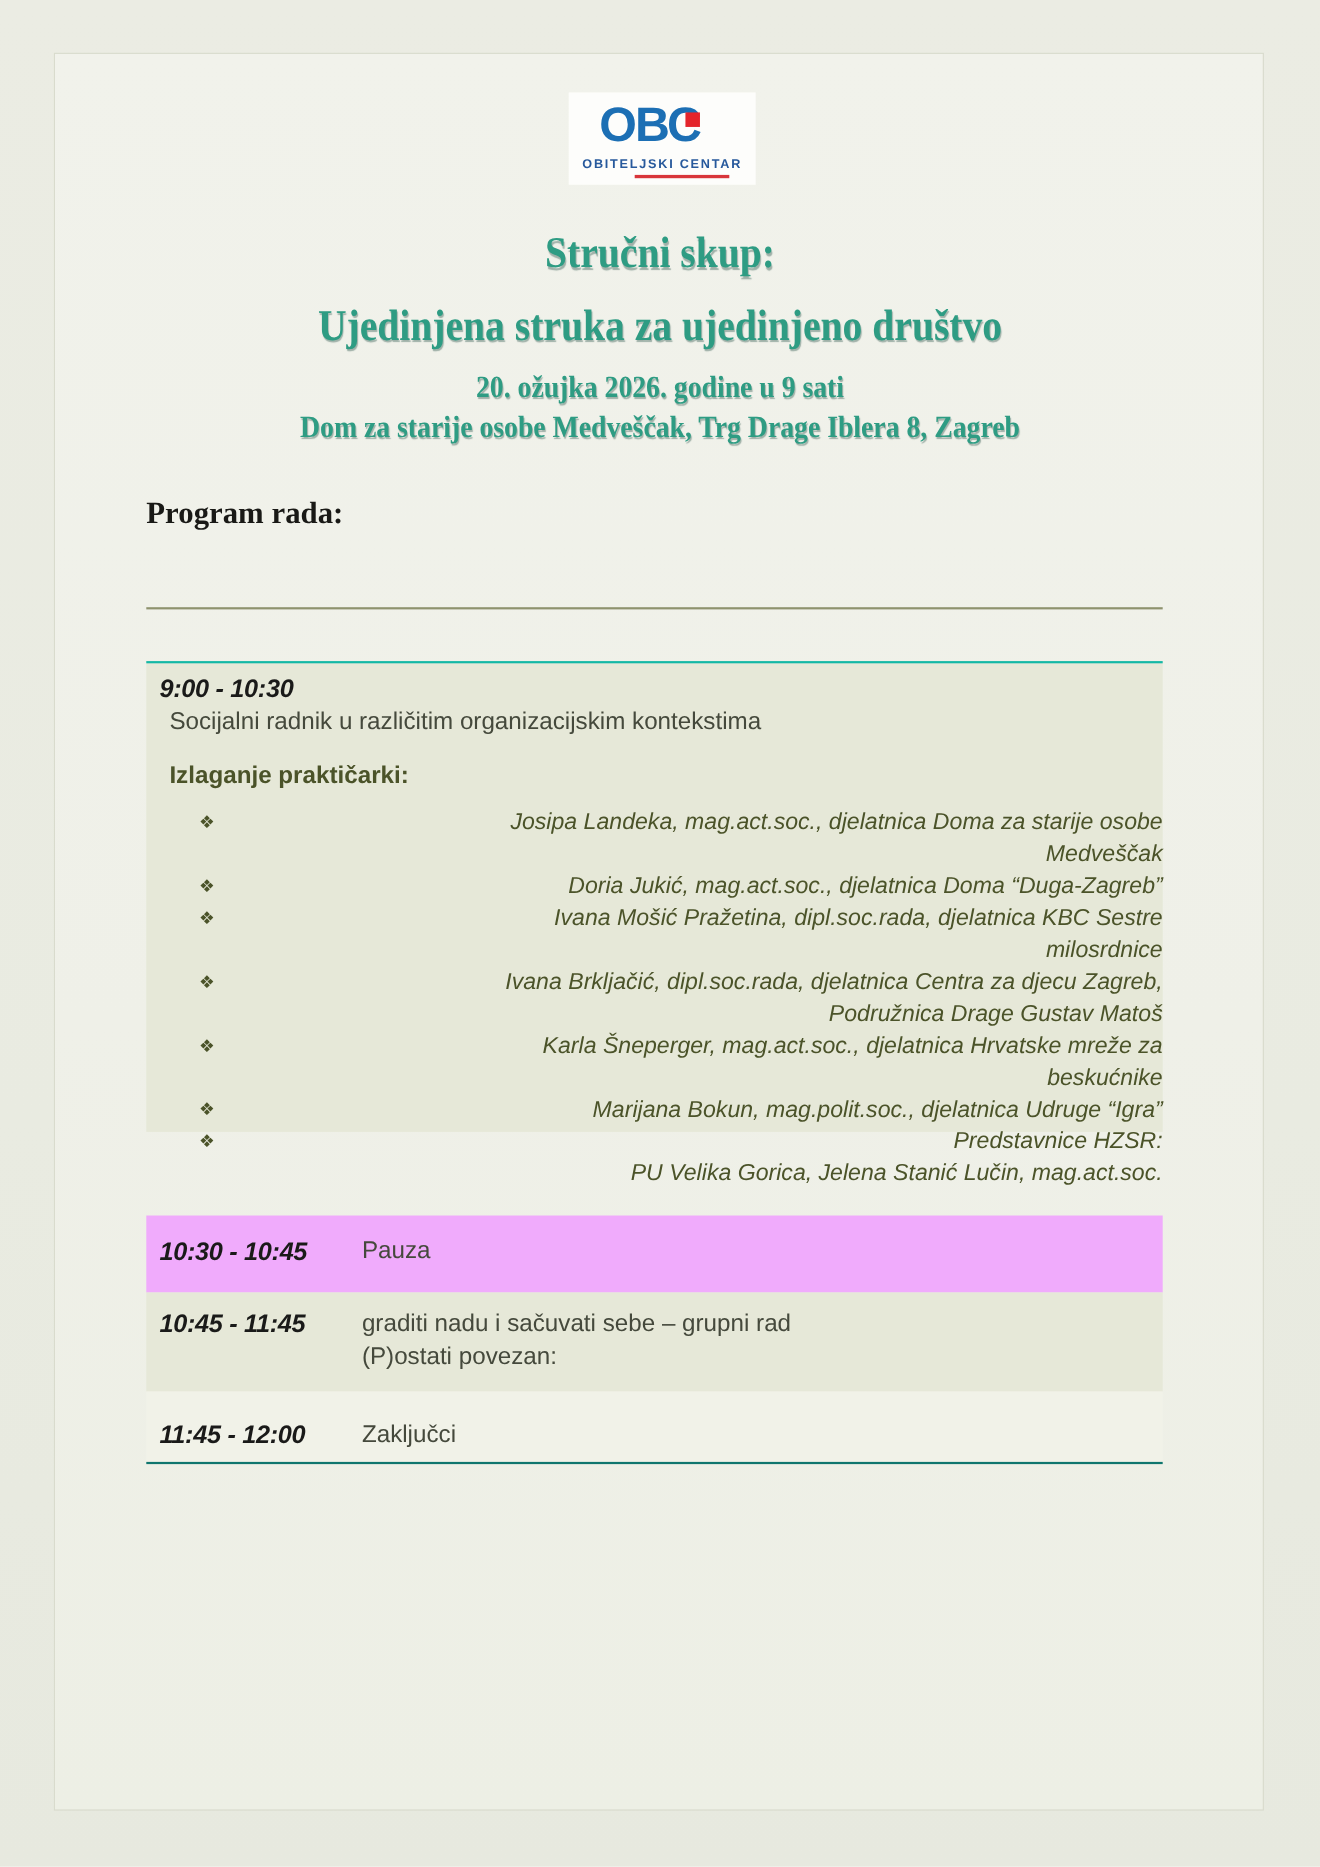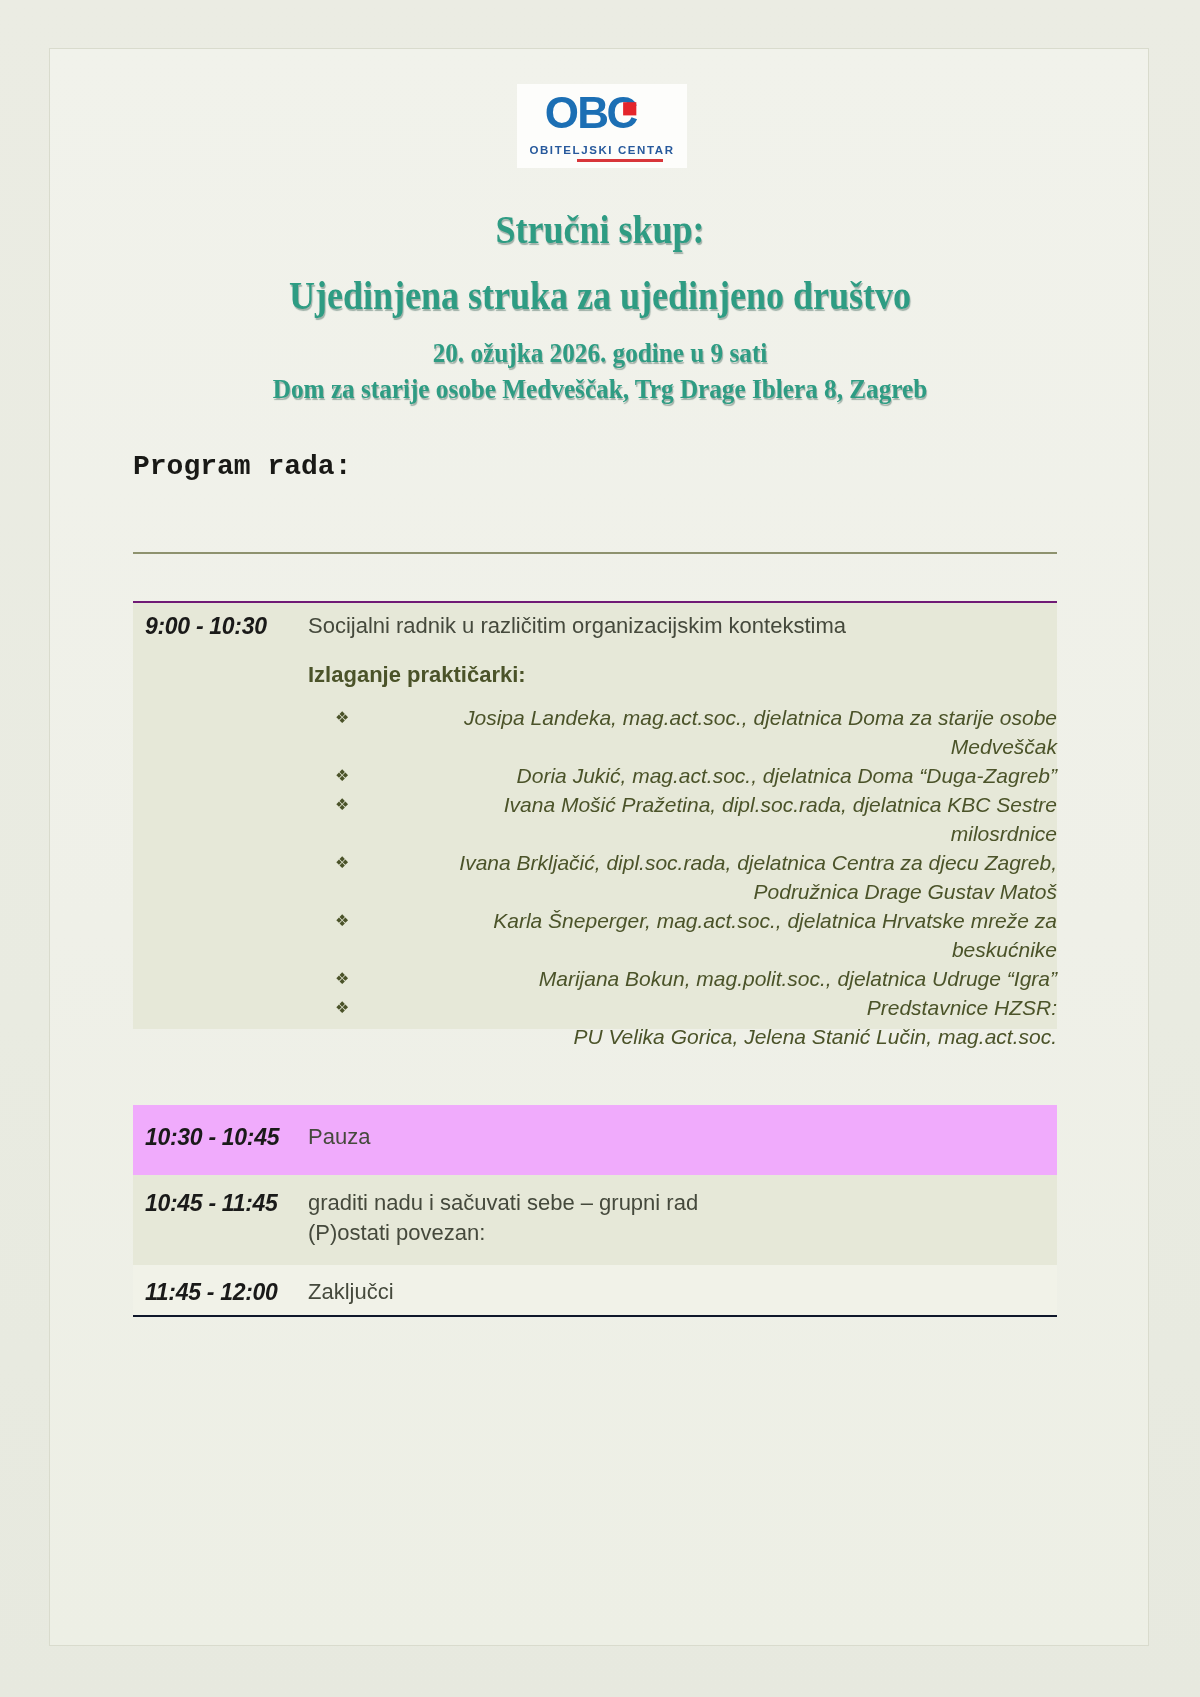--- a/index.html
+++ b/index.html
@@ -30,39 +30,39 @@
     transform:scaleX(0.9);
     text-shadow:1px 2px 1px rgba(25,70,60,0.38);
     white-space:nowrap;
   }
   .t1{top:206px;font-size:40px;}
   .t2{top:272px;font-size:40px;}
   .d1{top:337px;font-size:28px;}
   .d2{top:373px;font-size:28px;}
   .program-heading{
     position:absolute;left:133px;top:451px;
-    font-family:Liberation Mono, monospace;font-weight:bold;font-size:28px;color:#191916;
+    font-family:Liberation Serif, serif;font-weight:bold;font-size:28px;color:#191916;
   }
   .rule{position:absolute;left:133px;width:924px;height:2px;background:#8e926e;}
   .rule-top{top:552px;}
   .row{
     position:absolute;left:133px;width:924px;box-sizing:border-box;display:flex;
   }
   .row .time{
     flex:none;width:175px;padding-left:12px;box-sizing:border-box;
     font-weight:bold;font-style:italic;font-size:23px;line-height:30px;
     color:#1a1a19;letter-spacing:-0.3px;white-space:nowrap;
   }
   .row .content{
-    flex:1;font-size:22px;line-height:30px;color:#45493c;
+    flex:1;font-size:22px;line-height:30px;color:#45493c;margin-left:21px;
   }
-  .row1{top:601px;height:428px;background:#e6e8d8;border-top:2px solid #701a75;padding-top:8px;}
+  .row1{top:601px;height:428px;background:#e6e8d8;border-top:2px solid #14b8a6;padding-top:8px;flex-direction:column;}
   .row2{top:1105px;height:70px;background:#f0abfc;padding-top:17px;}
   .row3{top:1175px;height:90px;background:#e6e8d8;padding-top:13px;}
-  .row4{top:1265px;height:52px;background:#f1f2e8;border-bottom:2px solid #0f172a;padding-top:12px;}
+  .row4{top:1265px;height:66px;background:#f1f2e8;border-bottom:2px solid #0f766e;padding-top:24px;}
   .session-title{white-space:nowrap;}
   .subheading{margin-top:19px;font-weight:bold;font-size:22px;color:#4b5329;}
   .bullets{margin-top:13px;}
   .bullet-item{display:flex;margin-left:27px;font-style:italic;color:#4b5329;font-size:21px;line-height:29px;}
   .bullet-glyph{
     flex:none;width:27px;font-style:normal;font-size:16px;line-height:29px;
     font-family:"DejaVu Sans",sans-serif;color:#4b5329;
   }
   .bullet-lines{flex:1;text-align:right;}
   .bl{display:block;white-space:nowrap;}

